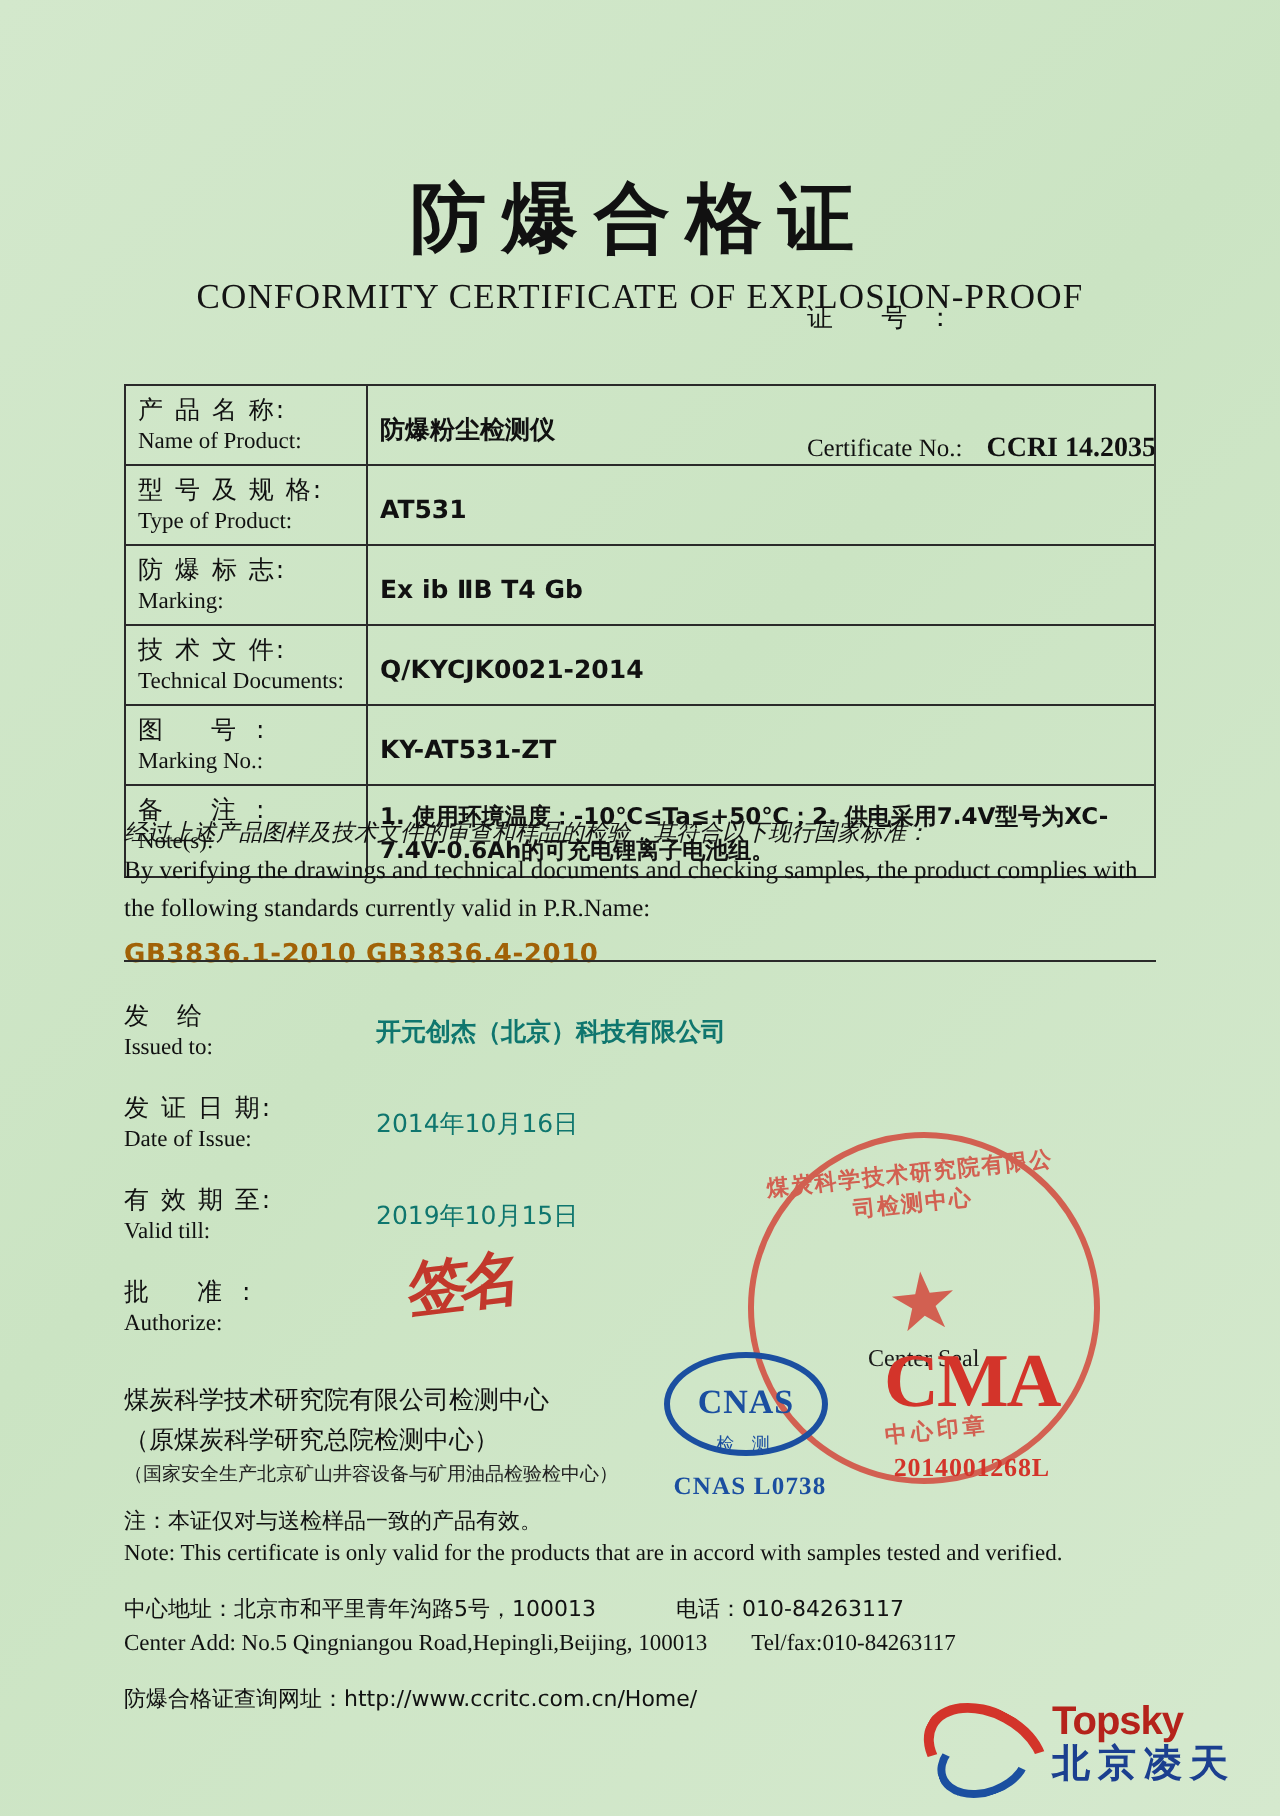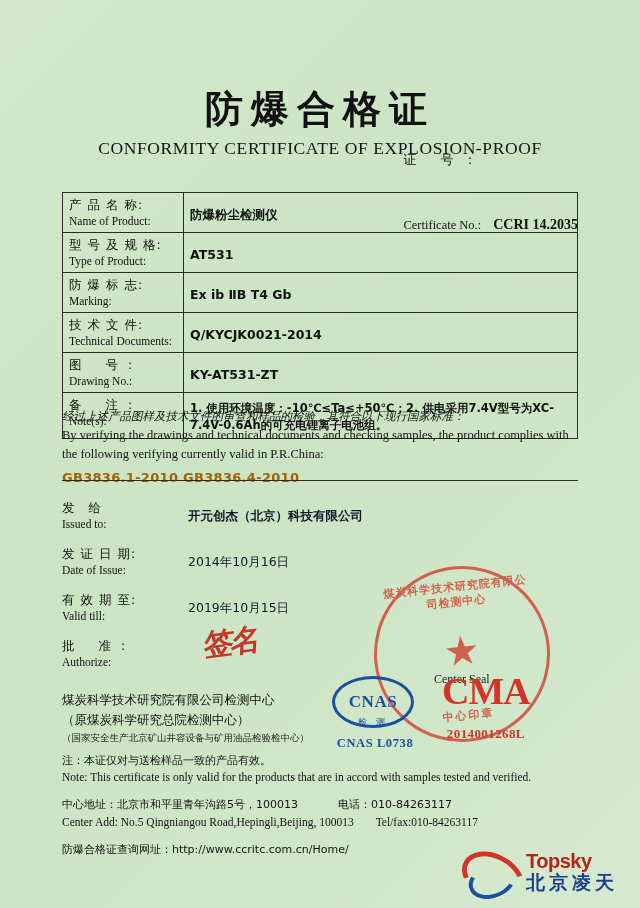--- a/index.html
+++ b/index.html
@@ -182,21 +182,21 @@
     align-items: flex-start;
     margin-bottom: 16px;
   }
   .issue-lbl {
     width: 126px;
     flex: 0 0 126px;
   }
   .issue-val {
     font-family: "DejaVu Sans", sans-serif;
     font-size: 12.5px;
-    color: #0f172a;
+    color: #0f766e;
     padding-top: 8px;
     font-weight: 600;
   }
   .issue-val.plain {
     font-weight: 500;
   }
 
   
   .signature {
     position: absolute;
@@ -516,42 +516,42 @@
           <div class="lbl-cn">技 术 文 件:</div>
           <div class="lbl-en">Technical Documents:</div>
         </td>
         <td>
           <div class="val">Q/KYCJK0021-2014</div>
         </td>
       </tr>
       <tr>
         <td class="lbl">
           <div class="lbl-cn sp4">图      号:</div>
-          <div class="lbl-en">Drawing No.:</div>
+          <div class="lbl-en">Marking No.:</div>
         </td>
         <td>
           <div class="val">KY-AT531-ZT</div>
         </td>
       </tr>
       <tr>
         <td class="lbl">
           <div class="lbl-cn sp4">备      注:</div>
           <div class="lbl-en">Note(s):</div>
         </td>
         <td>
           <div class="val small">1. 使用环境温度：-10℃≤Ta≤+50℃；2. 供电采用7.4V型号为XC-7.4V-0.6Ah的可充电锂离子电池组。</div>
         </td>
       </tr>
     </tbody>
       </table>
 
     <div class="standards">
       <div class="std-cn">经过上述产品图样及技术文件的审查和样品的检验，其符合以下现行国家标准：</div>
       <div class="std-en">By verifying the drawings and technical documents and checking samples, the product complies with</div>
-      <div class="std-en">the following verifying currently valid in P.R.China:</div>
+      <div class="std-en">the following standards currently valid in P.R.Name:</div>
       <div class="std-list">GB3836.1-2010   GB3836.4-2010</div>
     </div>
 
     <div class="hr-line" style="top:480px;"></div>
 
     <div class="issue-block">
       <div class="issue-row">
         <div class="issue-lbl">
           <div class="lbl-cn sp3">发      给</div>
           <div class="lbl-en">Issued to:</div>

